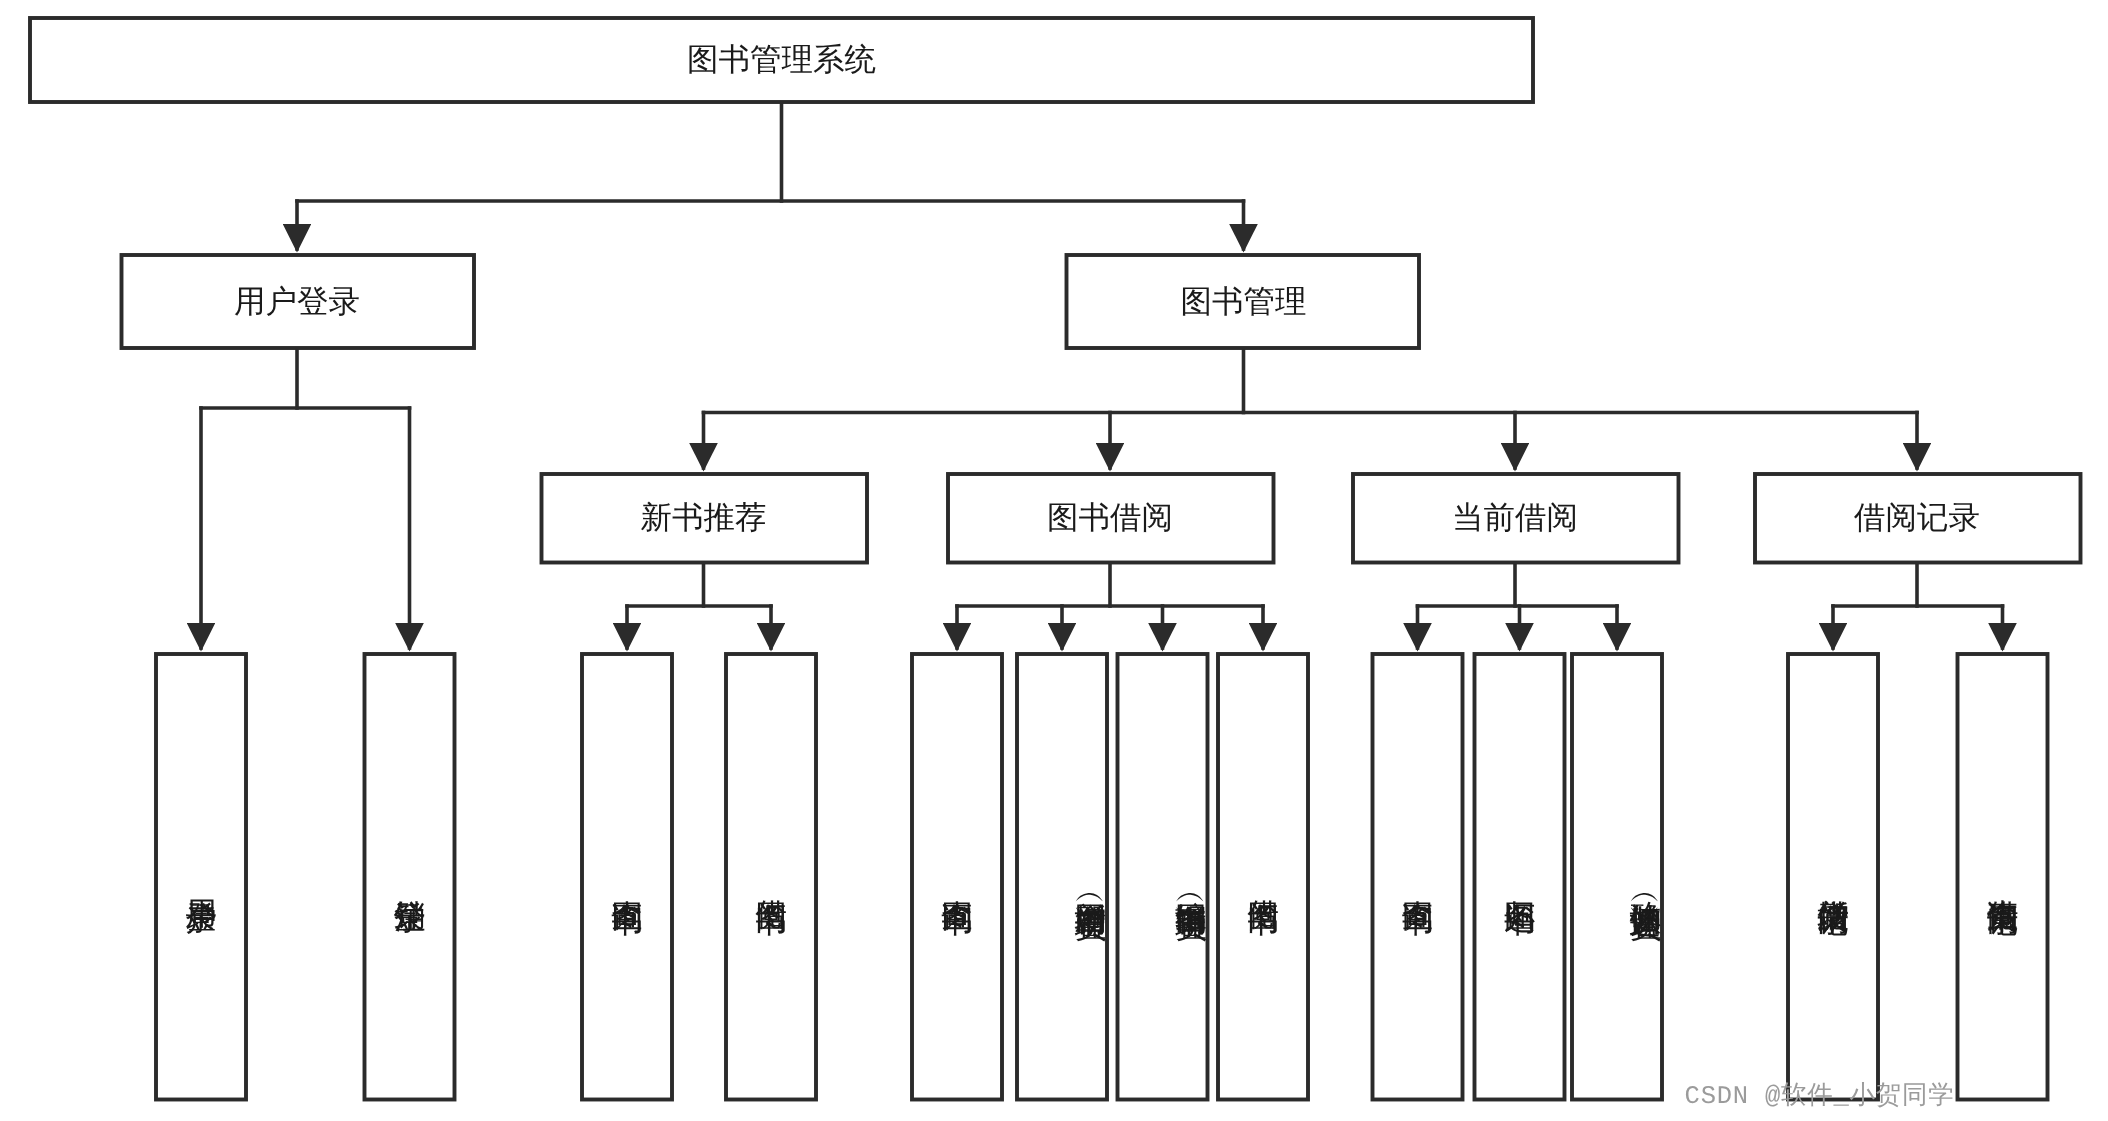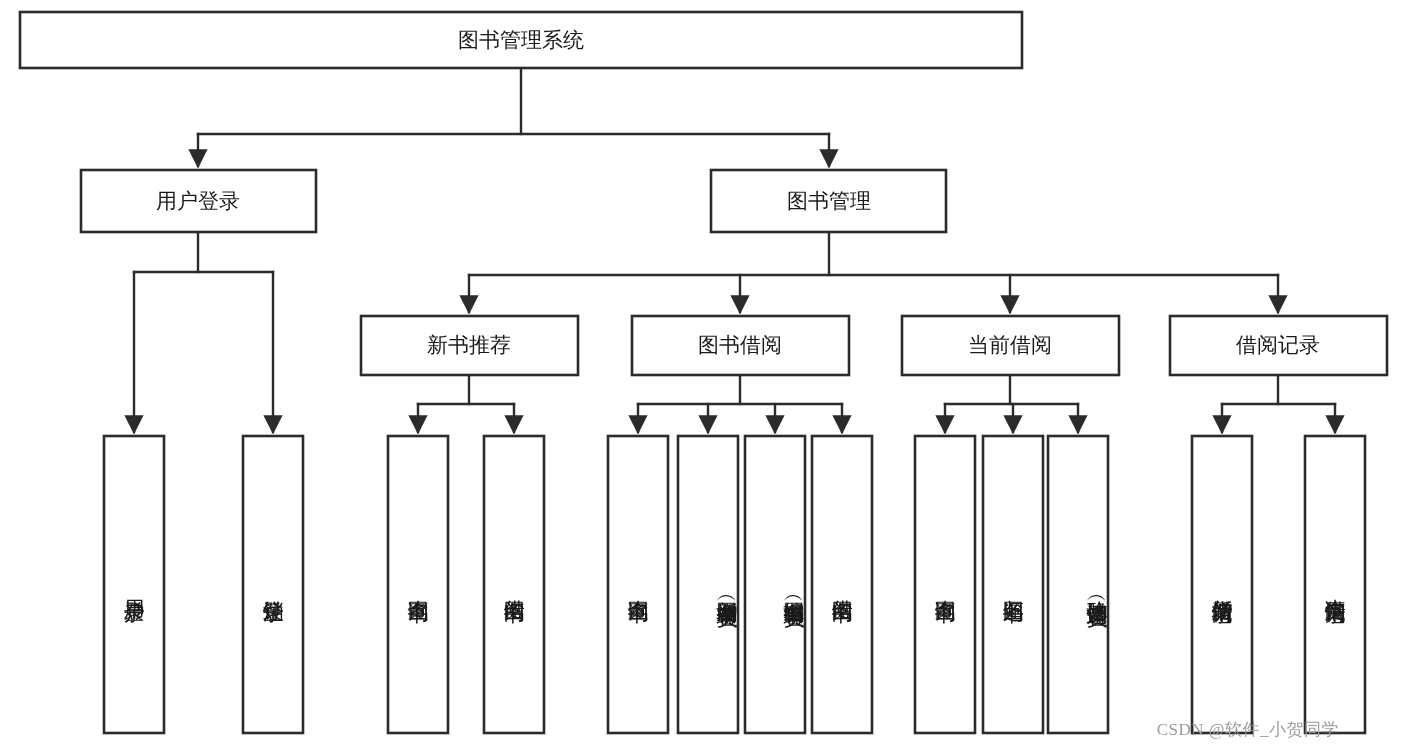--- a/index.html
+++ b/index.html
@@ -11,21 +11,20 @@
     width: 1405px;
     height: 747px;
     font-family: "DejaVu Sans", "Liberation Sans", sans-serif;
     overflow: hidden;
   }
   #diagram-root {
     position: relative;
     width: 1311px;
     height: 747px;
     background: #ffffff;
-    padding-left: 36px;
   }
   svg#flow {
     position: absolute;
     left: 0; top: 0;
     width: 1405px;
     height: 747px;
   }
   .node-rect {
     fill: #ffffff;
     stroke: #2b2b2b;
@@ -61,21 +60,21 @@
     display: flex;
     align-items: center;
     justify-content: center;
     white-space: nowrap;
     pointer-events: none;
   }
   #watermark {
     position: absolute;
     right: 8px;
     bottom: 6px;
-    font-family: Liberation Serif, serif;
+    font-family: Liberation Mono, monospace;
     font-size: 17px;
     color: #9b9b9b;
     letter-spacing: 0.5px;
     white-space: nowrap;
   }
 </style>
 </head>
 <body>
 
 <div id="diagram-root">

